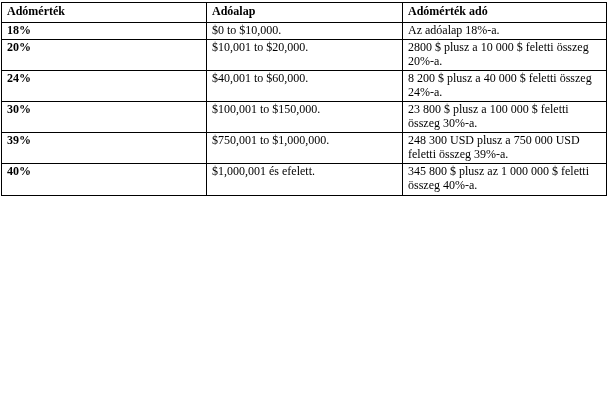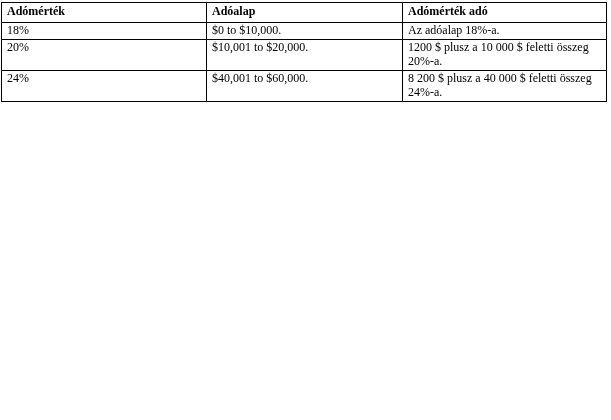--- a/index.html
+++ b/index.html
@@ -38,21 +38,21 @@
     vertical-align: top;
     padding: 1px 4px 2px 5px;
     text-align: left;
   }
   table.tax-table thead th {
     font-weight: bold;
     padding-top: 2px;
     padding-bottom: 3px;
   }
   table.tax-table tbody td.rate {
-    font-weight: normal;
+    font-weight: bold;
   }
   table.tax-table tbody td.bracket,
   table.tax-table tbody td.owed {
     font-weight: normal;
   }
   .owed-just {
     text-align: justify;
     text-align-last: left;
   }
 </style>
@@ -75,22 +75,37 @@
     </thead>
     <tbody>
       <tr>
         <td class="rate">18%</td>
         <td class="bracket">$0 to $10,000.</td>
         <td class="owed">Az adóalap 18%-a.</td>
       </tr>
       <tr>
         <td class="rate">20%</td>
         <td class="bracket">$10,001 to $20,000.</td>
-        <td class="owed owed-just">1200 $ plusz a 10 000 $ feletti összeg 20%-a.</td>
+        <td class="owed owed-just">2800 $ plusz a 10 000 $ feletti összeg 20%-a.</td>
       </tr>
       <tr>
         <td class="rate">24%</td>
         <td class="bracket">$40,001 to $60,000.</td>
         <td class="owed owed-just">8 200 $ plusz a 40 000 $ feletti összeg 24%-a.</td>
       </tr>
+      <tr>
+        <td class="rate">30%</td>
+        <td class="bracket">$100,001 to $150,000.</td>
+        <td class="owed owed-just">23 800 $ plusz a 100 000 $ feletti összeg 30%-a.</td>
+      </tr>
+      <tr>
+        <td class="rate">39%</td>
+        <td class="bracket">$750,001 to $1,000,000.</td>
+        <td class="owed owed-just">248 300 USD plusz a 750 000 USD feletti összeg 39%-a.</td>
+      </tr>
+      <tr>
+        <td class="rate">40%</td>
+        <td class="bracket">$1,000,001 és efelett.</td>
+        <td class="owed owed-just">345 800 $ plusz az 1 000 000 $ feletti összeg 40%-a.</td>
+      </tr>
     </tbody>
   </table>
 </div>
 
 </body></html>

